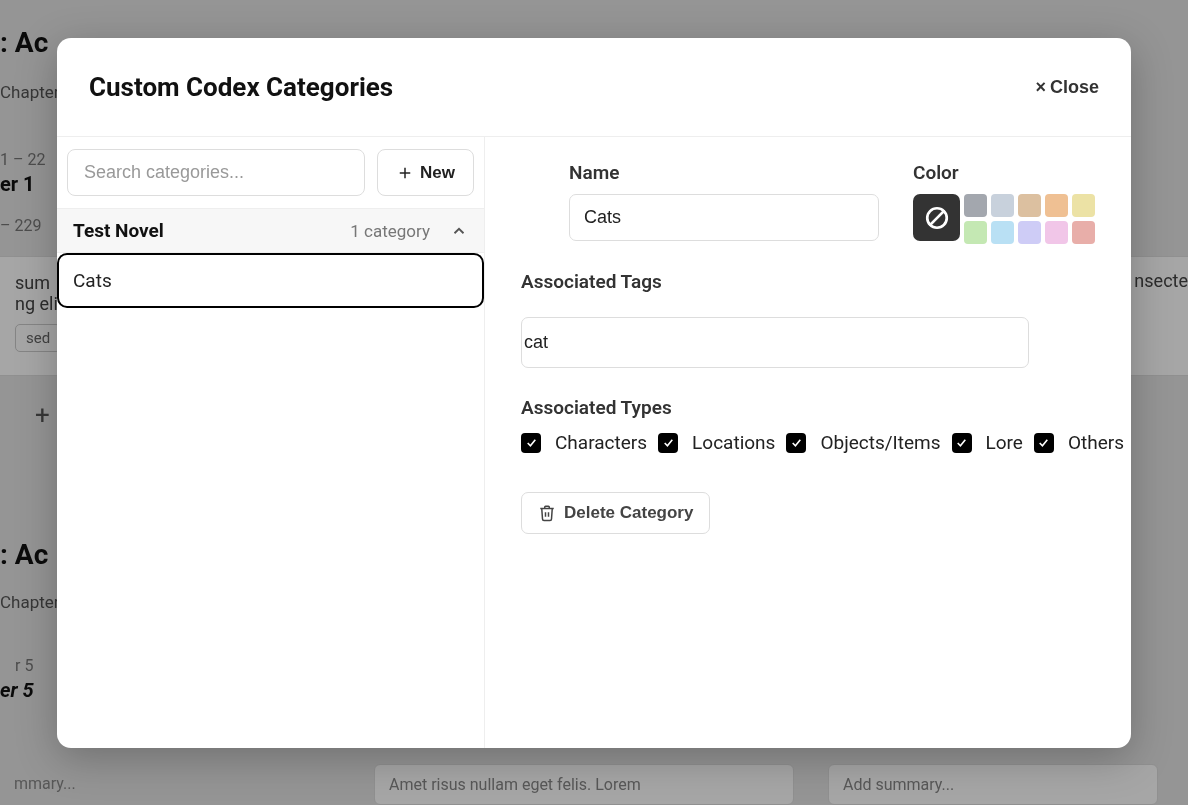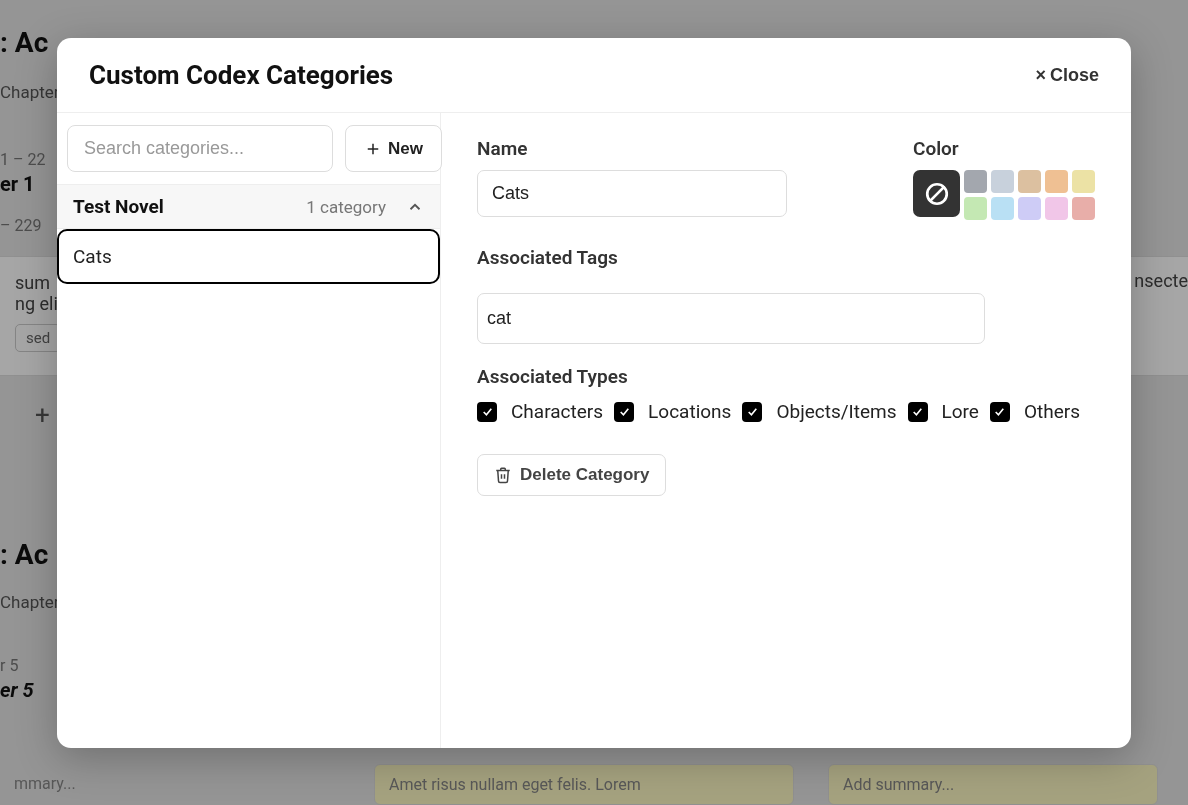--- a/index.html
+++ b/index.html
@@ -39,21 +39,21 @@
       height: 710px;
       display: flex;
       flex-direction: column;
       box-shadow: 0 10px 40px rgba(0,0,0,0.25);
       overflow: hidden;
     }
     .modal-header {
       display: flex;
       align-items: center;
       justify-content: space-between;
-      padding: 22px 32px;
+      padding: 34px 32px;
       border-bottom: 1px solid #eee;
     }
     .modal-title {
       font-size: 26px;
       font-weight: 700;
       color: #111;
     }
     .close-btn {
       font-size: 18px;
       font-weight: 600;
@@ -67,21 +67,21 @@
     }
     
     .modal-body {
       display: flex;
       flex: 1;
       min-height: 0;
     }
     
     
     .left-pane {
-      width: 384px;
+      width: 428px;
       border-right: 1px solid #eee;
       display: flex;
       flex-direction: column;
     }
     .search-row {
       display: flex;
       gap: 12px;
       padding: 12px 10px;
       border-bottom: 1px solid #eee;
     }
@@ -151,21 +151,21 @@
       padding: 24px 36px;
       overflow-y: auto;
     }
     .field-row {
       display: flex;
       gap: 24px;
       margin-bottom: 26px;
       align-items: flex-start;
     }
     .field-group { display: flex; flex-direction: column; gap: 10px; }
-    .field-group.name-group { flex: 1; max-width: 310px; }
+    .field-group.name-group { flex: 1; max-width: 310px; margin-left: 48px; }
     .label {
       font-size: 19px;
       font-weight: 600;
       color: #333;
     }
     .text-input {
       width: 100%;
       border: 1px solid #ddd;
       border-radius: 7px;
       padding: 12px 14px;
@@ -188,28 +188,28 @@
       justify-content: center;
     }
     .color-swatch.none svg { width: 26px; height: 26px; stroke: #fff; }
     .color-stack {
       display: flex;
       flex-direction: column;
       gap: 4px;
     }
     .color-row { display: flex; gap: 4px; }
     
-    .section { margin-bottom: 21px; }
+    .section { margin-bottom: 28px; }
     .section .label { margin-bottom: 12px; display: block; }
     .tags-input {
       width: 100%;
       max-width: 508px;
       border: 1px solid #ddd;
       border-radius: 7px;
-      padding: 14px 9px;
+      padding: 14px 2px;
       font-size: 18px;
       color: #222;
     }
     
     .checkbox-list {
       display: flex;
       flex-direction: row;
       gap: 11px;
       margin-top: 12px;
     }
@@ -244,21 +244,21 @@
       font-weight: 600;
       color: #444;
       cursor: pointer;
       margin-top: 10px;
     }
     .delete-btn svg { width: 18px; height: 18px; stroke: #444; fill: none; stroke-width: 2; }
     
     
     .bg-card {
       position: absolute;
-      background: #fef9c3;
+      background: #ffffff;
       border: 1px solid #ddd;
       border-radius: 6px;
       padding: 10px 14px;
       color: #888;
       font-size: 16px;
     }
   </style>
 </head>
 <body>
 
@@ -270,21 +270,21 @@
   <div style="position:absolute;left:0;top:216px;font-size:16px;color:#777;"> – 229</div>
   <div class="bg-row" style="top:256px;height:120px;">
     <div style="font-size:18px;color:#444;">sum</div>
     <div style="font-size:18px;color:#444;">ng elit</div>
     <div style="margin-top:10px;display:inline-block;padding:4px 10px;border:1px solid #ccc;border-radius:5px;font-size:15px;color:#666;">sed</div>
   </div>
   <div style="position:absolute;right:0;top:270px;font-size:18px;color:#444;text-align:center;">nsecte</div>
   <div style="position:absolute;left:35px;top:400px;font-size:26px;color:#555;">+</div>
   <div style="position:absolute;left:0;top:538px;font-size:28px;font-weight:700;color:#111;">: Ac</div>
   <div style="position:absolute;left:0;top:592px;font-size:17px;color:#555;">Chapter</div>
-  <div style="position:absolute;left:0;top:656px;font-size:16px;color:#777;">r 5</div>
+  <div style="position:absolute;left:15px;top:656px;font-size:16px;color:#777;">r 5</div>
   <div style="position:absolute;left:0;top:678px;font-size:20px;font-weight:700;color:#111;font-style:italic;">er 5</div>
   <div class="bg-card" style="left:0;top:764px;border:none;background:transparent;">mmary...</div>
   <div class="bg-card" style="left:374px;top:764px;width:420px;">Amet risus nullam eget felis. Lorem</div>
   <div class="bg-card" style="left:828px;top:764px;width:330px;">Add summary...</div>
 </div>
 
 <div class="overlay">
   <div class="modal">
 
     <div class="modal-header">

